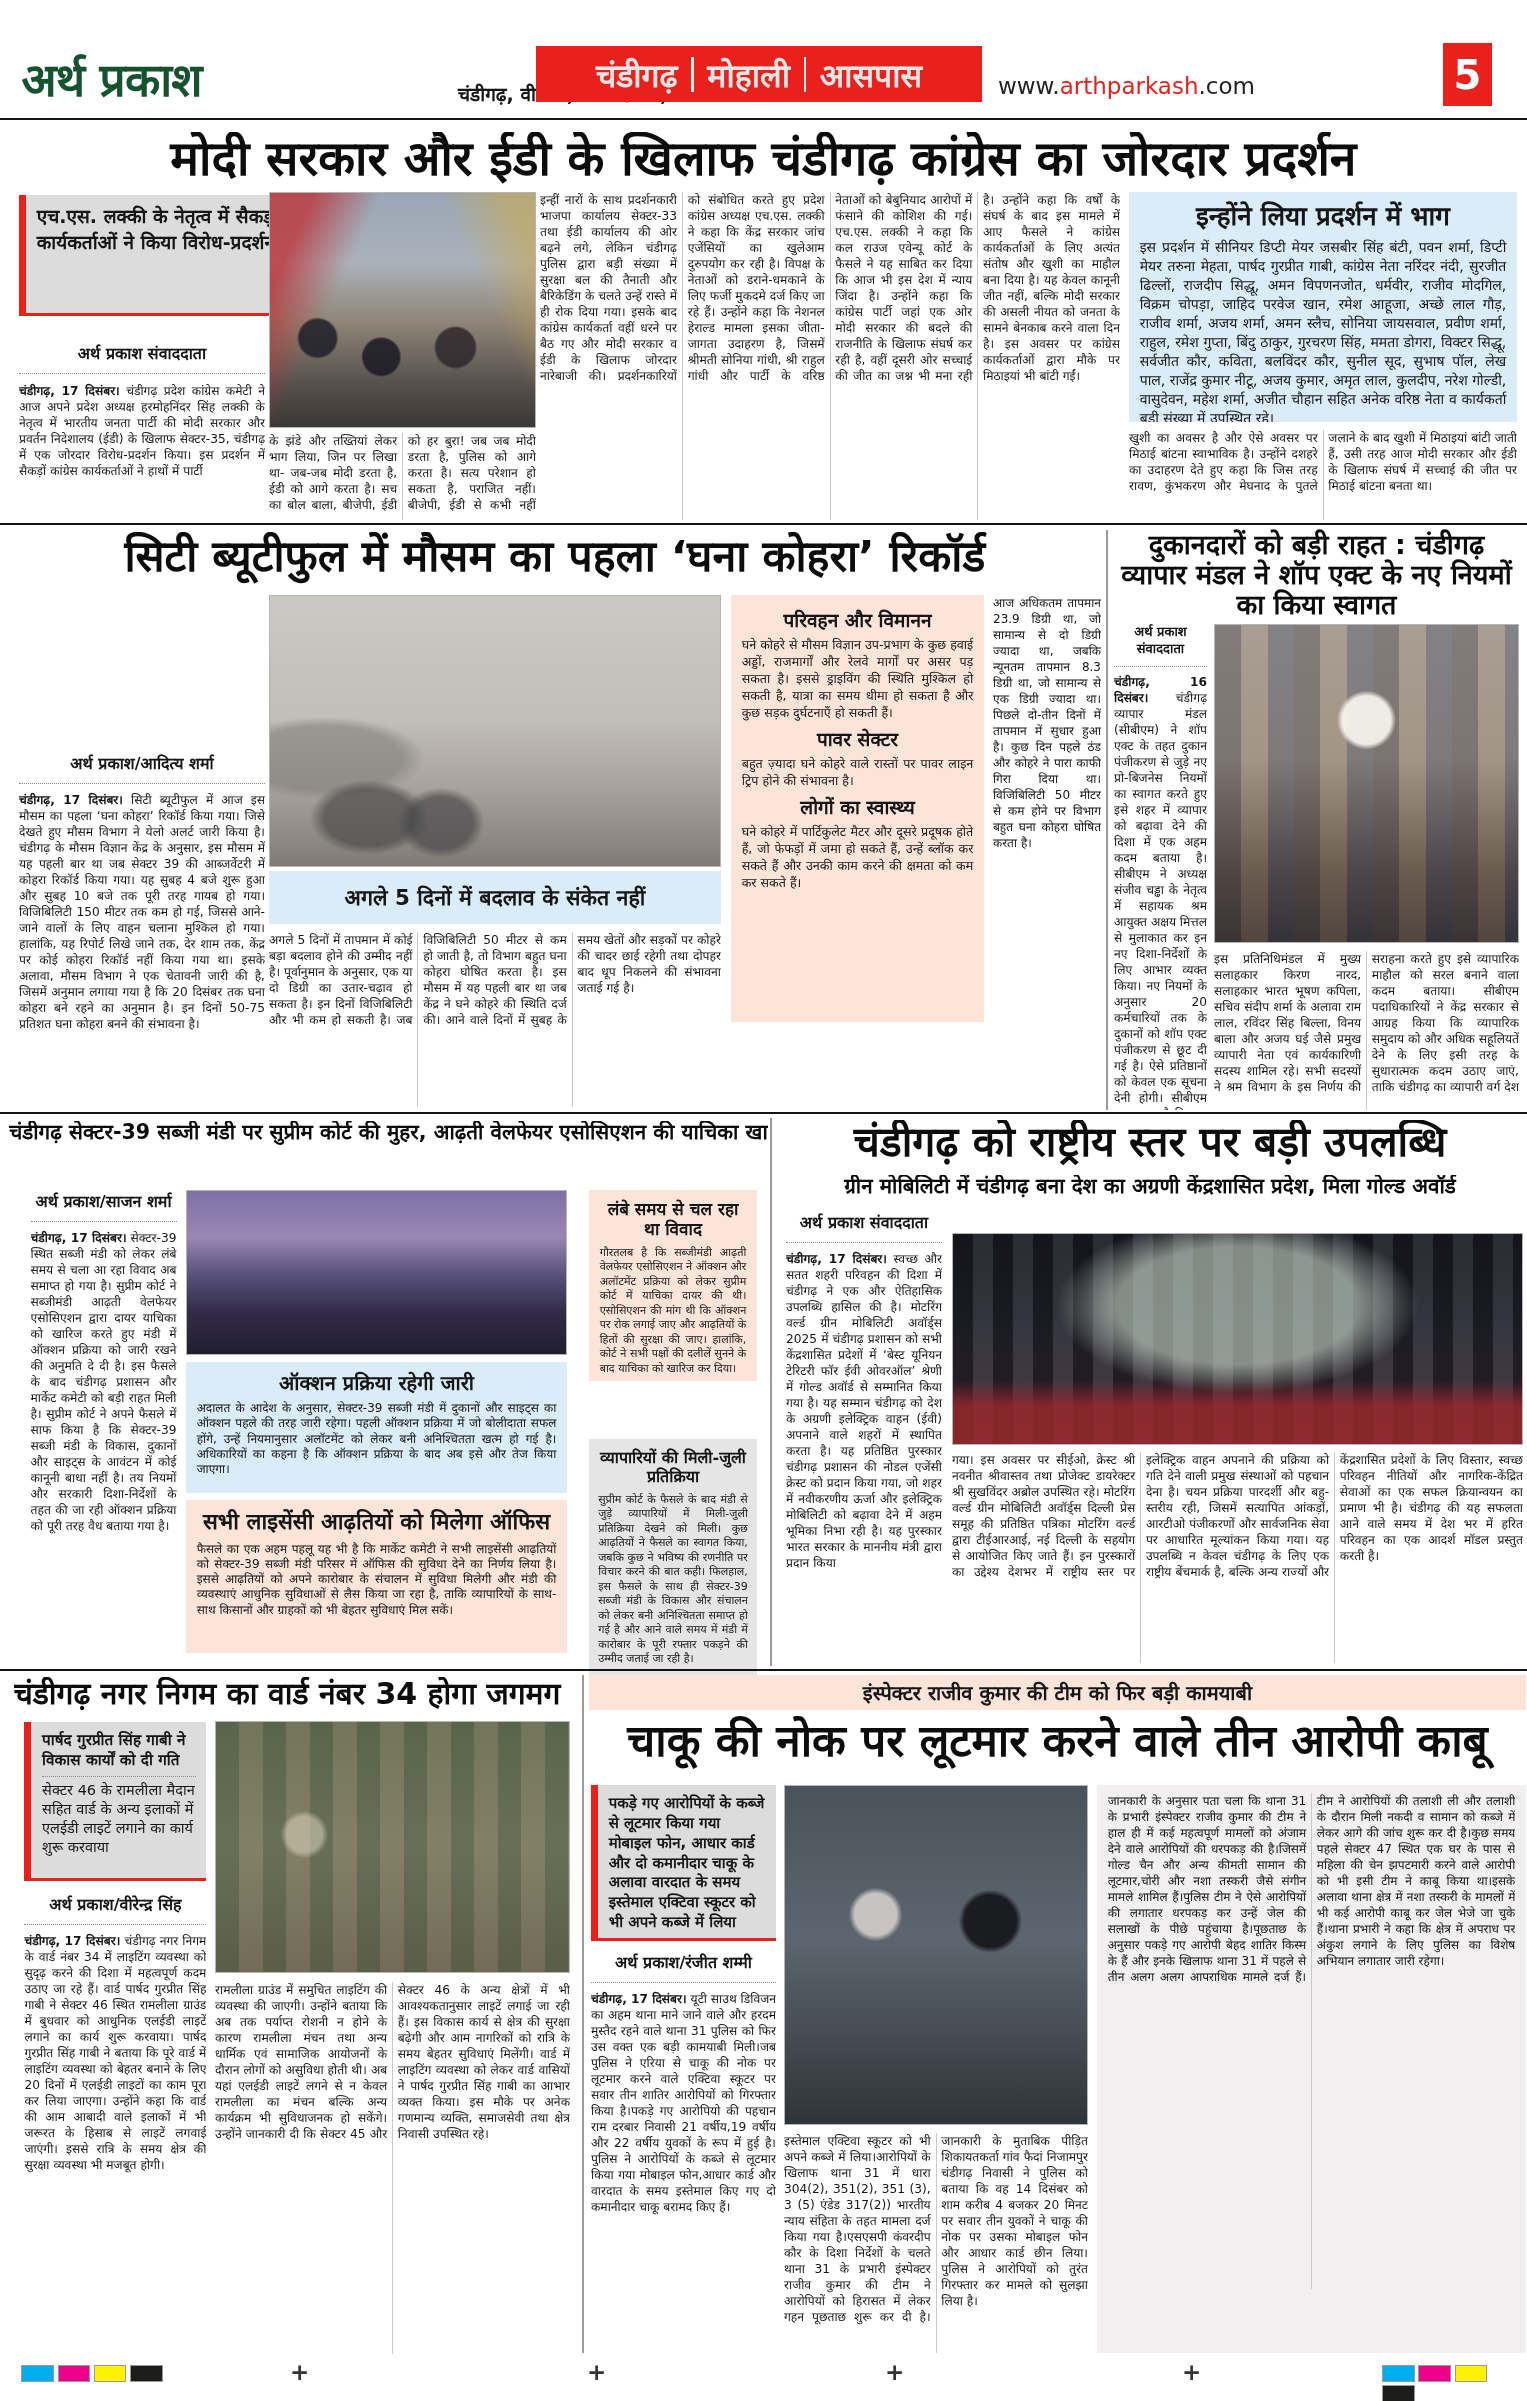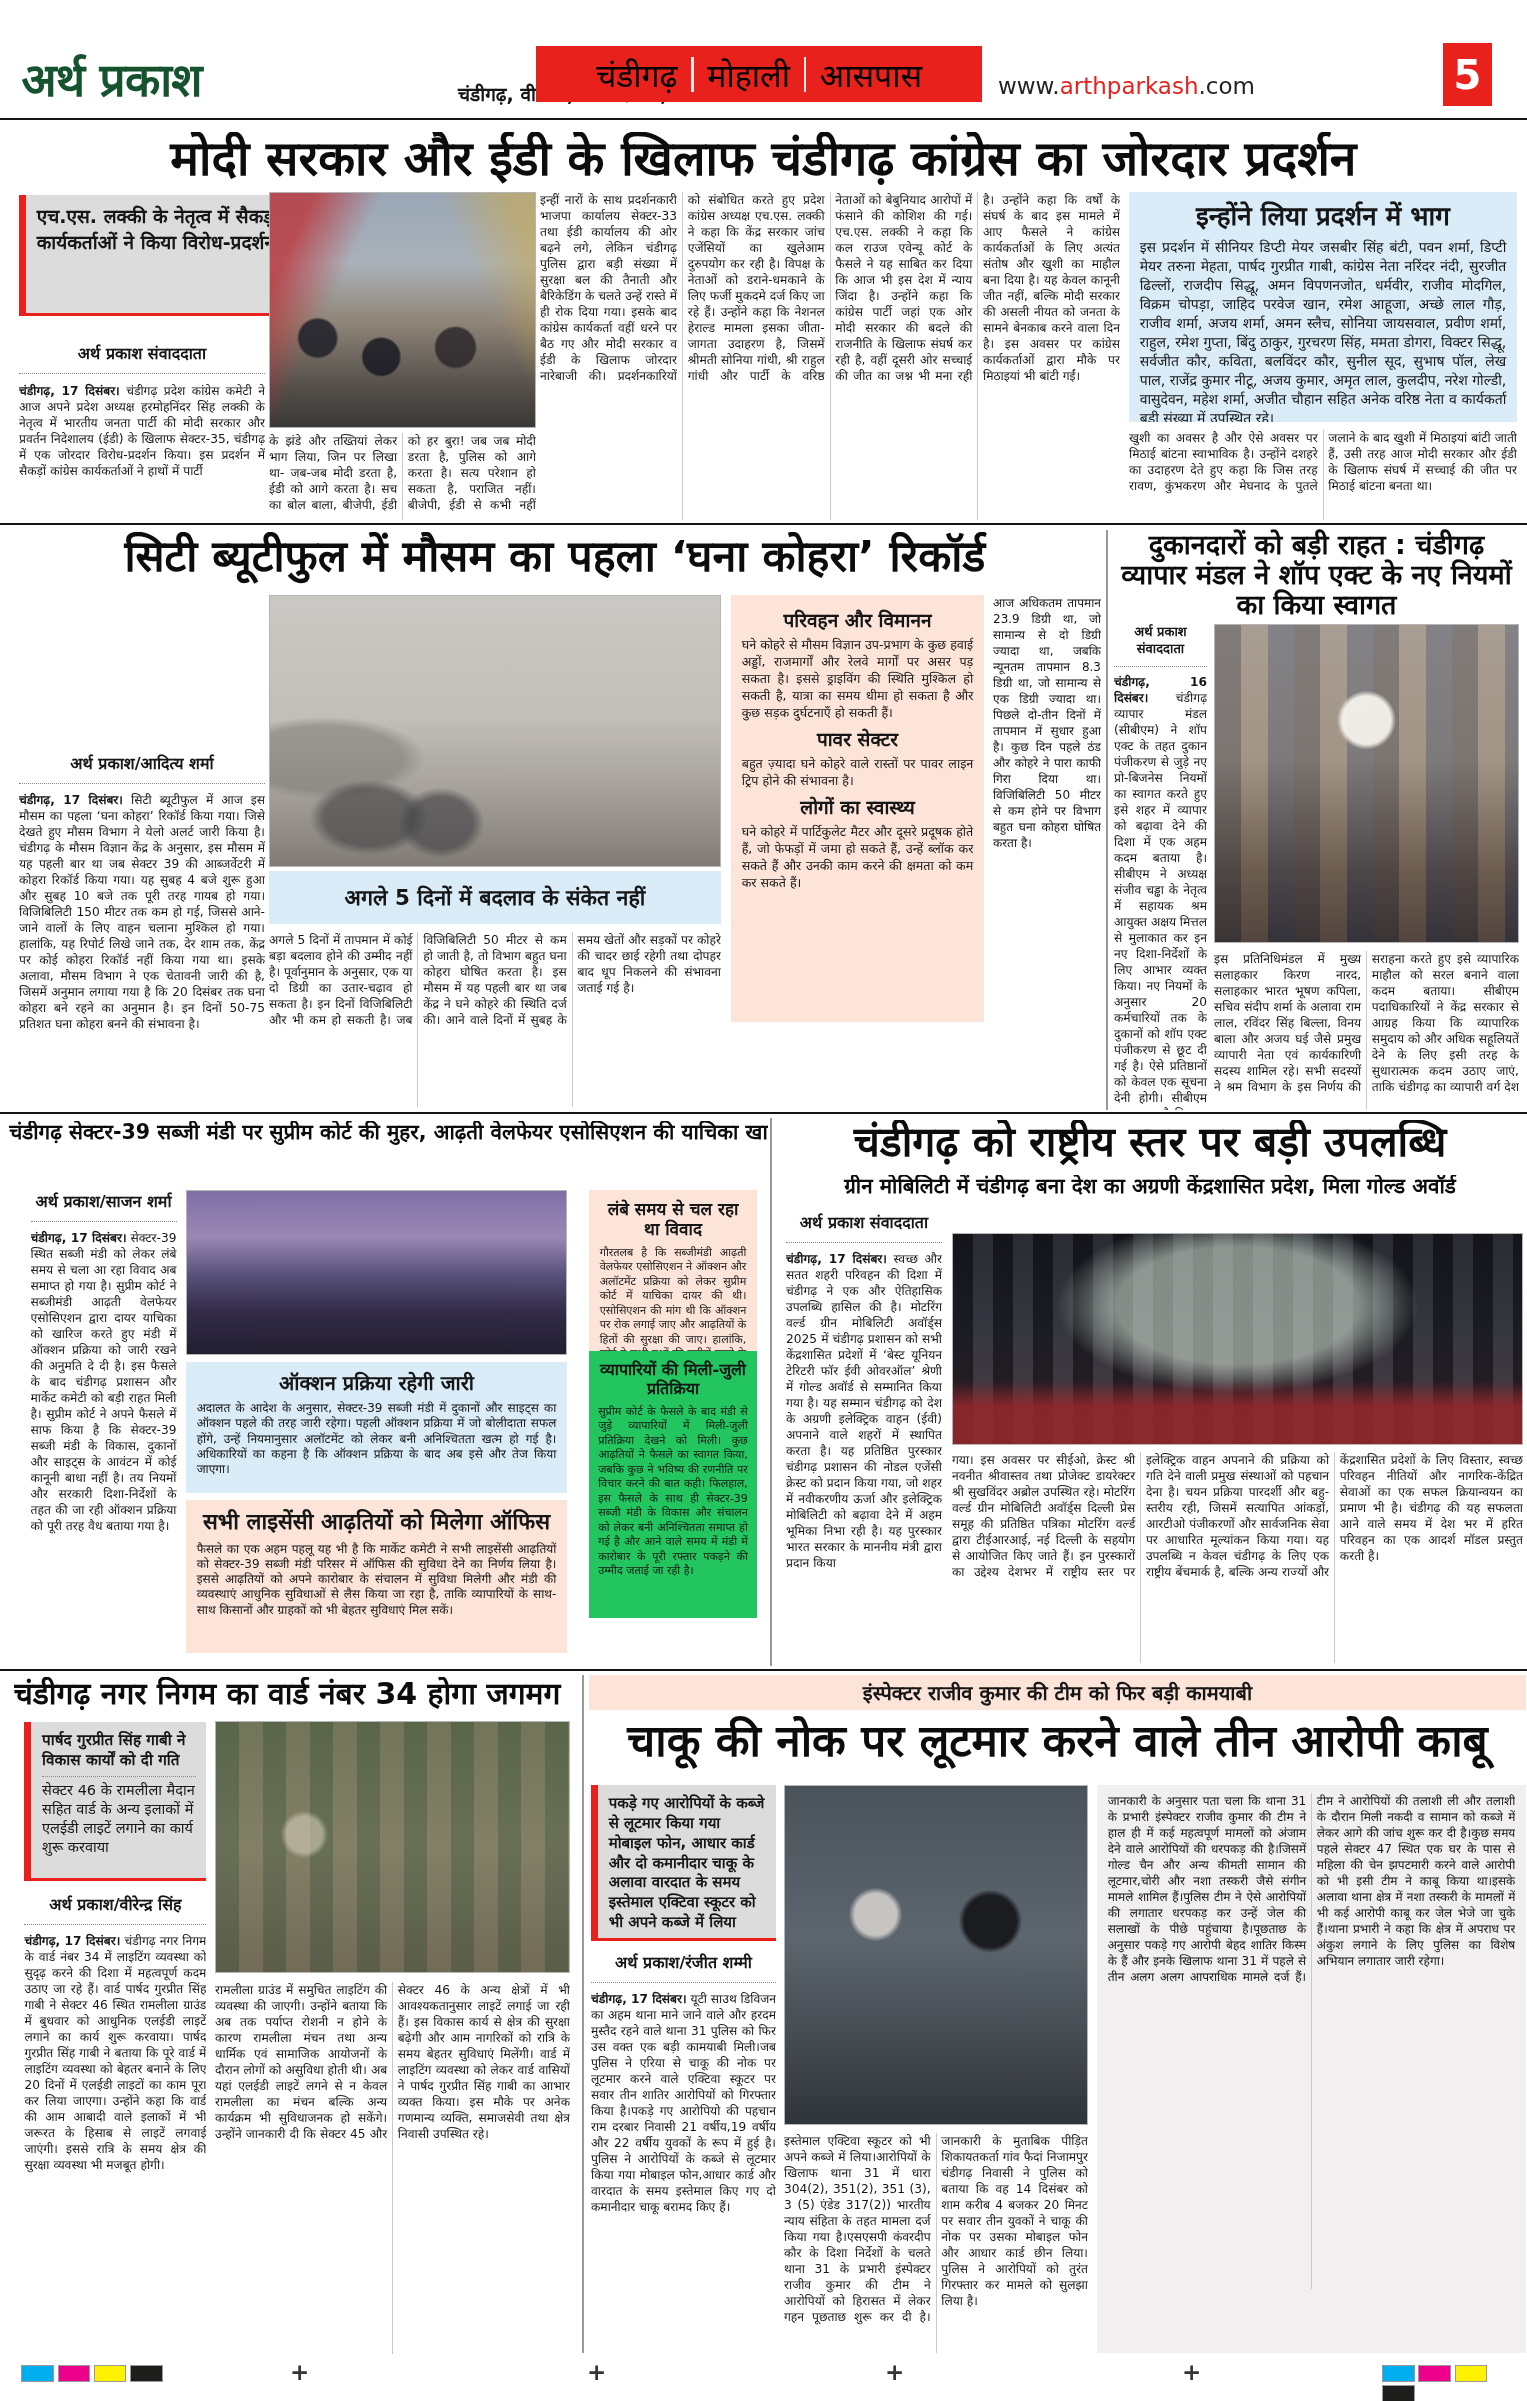--- a/index.html
+++ b/index.html
@@ -53,22 +53,22 @@
     linear-gradient(180deg,#14141c 0%,#2b2e36 45%,#513038 80%,#6a3a3c 100%);}
   .ph-ward{background:
     radial-gradient(circle at 25% 45%, rgba(230,220,200,.5) 0 6%, transparent 8%),
     repeating-linear-gradient(90deg, rgba(70,80,60,.5) 0 23px, rgba(120,110,90,.45) 23px 47px),
     linear-gradient(180deg,#6d7b58 0%,#8b8f72 50%,#6e6a55 100%);}
   .ph-rob{background:
     radial-gradient(circle at 30% 38%, rgba(225,220,215,.8) 0 7%, transparent 9%),
     radial-gradient(circle at 68% 40%, rgba(20,20,24,.9) 0 9%, transparent 11%),
     linear-gradient(180deg,#4a525a 0%,#5d666e 45%,#2f3439 100%);}
   .masthead{font-weight:900;font-size:46px;letter-spacing:-0.8px;color:#14532d;}
-  .banner{background:var(--accent,#e8211d);color:#000000;display:flex;align-items:center;
-    justify-content:center;gap:13.7px;font-weight:400;font-size:32px;}
+  .banner{background:var(--accent,#e8211d);color:#e5e5e5;display:flex;align-items:center;
+    justify-content:center;gap:13.7px;font-weight:700;font-size:32px;}
   .banner .sep{width:2.3px;height:35px;background:#fff;opacity:.9;}
   .pagenum{background:var(--accent,#e8211d);color:#fff;display:flex;align-items:center;
     justify-content:center;font-weight:900;font-size:40px;}
   .web{font-size:23px;color:#222;}
   .web .mid{color:var(--accent,#e8211d);}
   .impact-title{font-weight:900;font-size:19px;text-align:center;padding:4.6px 0 3.1px 0;}
   .kicker{background:var(--box-peach,#fce4d9);display:flex;align-items:center;justify-content:center;
     font-weight:900;font-size:20px;}
   .regmark{position:absolute;font-size:23px;color:#333;font-weight:bold;}
   .swatch{display:inline-block;width:30.5px;height:15.3px;margin-right:3.8px;border:0.8px solid #999;}
@@ -167,21 +167,21 @@
     <div class="boxtext" style="font-size:12px;line-height:15.3px;">अदालत के आदेश के अनुसार, सेक्टर-39 सब्जी मंडी में दुकानों और साइट्स का ऑक्शन पहले की तरह जारी रहेगा। पहली ऑक्शन प्रक्रिया में जो बोलीदाता सफल होंगे, उन्हें नियमानुसार अलॉटमेंट को लेकर बनी अनिश्चितता खत्म हो गई है। अधिकारियों का कहना है कि ऑक्शन प्रक्रिया के बाद अब इसे और तेज किया जाएगा।</div>
   </div>
   <div class="abs peachbox" style="left:186px;top:1500px;width:381px;height:153px;">
     <div class="boxtitle" style="font-size:22px;">सभी लाइसेंसी आढ़तियों को मिलेगा ऑफिस</div>
     <div class="boxtext" style="font-size:12px;line-height:15.3px;">फैसले का एक अहम पहलू यह भी है कि मार्केट कमेटी ने सभी लाइसेंसी आढ़तियों को सेक्टर-39 सब्जी मंडी परिसर में ऑफिस की सुविधा देने का निर्णय लिया है। इससे आढ़तियों को अपने कारोबार के संचालन में सुविधा मिलेगी और मंडी की व्यवस्थाएं आधुनिक सुविधाओं से लैस किया जा रहा है, ताकि व्यापारियों के साथ-साथ किसानों और ग्राहकों को भी बेहतर सुविधाएं मिल सकें।</div>
   </div>
   <div class="abs peachbox" style="left:589px;top:1190px;width:168px;height:191px;">
     <div class="boxtitle" style="font-size:17px;">लंबे समय से चल रहा था विवाद</div>
     <div class="boxtext" style="font-size:11px;line-height:14.5px;">गौरतलब है कि सब्जीमंडी आढ़ती वेलफेयर एसोसिएशन ने ऑक्शन और अलॉटमेंट प्रक्रिया को लेकर सुप्रीम कोर्ट में याचिका दायर की थी। एसोसिएशन की मांग थी कि ऑक्शन पर रोक लगाई जाए और आढ़तियों के हितों की सुरक्षा की जाए। हालांकि, कोर्ट ने सभी पक्षों की दलीलें सुनने के बाद याचिका को खारिज कर दिया।</div>
   </div>
-  <div class="abs" style="left:589px;top:1351px;width:168px;height:267px;background:#22c55e;padding:7.6px 9.2px;box-sizing:border-box;overflow:hidden;">
+  <div class="abs" style="left:589px;top:1439px;width:168px;height:267px;background:#e5e5e5;padding:7.6px 9.2px;box-sizing:border-box;overflow:hidden;">
     <div class="boxtitle" style="font-size:16px;">व्यापारियों की मिली-जुली प्रतिक्रिया</div>
     <div class="boxtext" style="font-size:11px;line-height:14.5px;">सुप्रीम कोर्ट के फैसले के बाद मंडी से जुड़े व्यापारियों में मिली-जुली प्रतिक्रिया देखने को मिली। कुछ आढ़तियों ने फैसले का स्वागत किया, जबकि कुछ ने भविष्य की रणनीति पर विचार करने की बात कही। फिलहाल, इस फैसले के साथ ही सेक्टर-39 सब्जी मंडी के विकास और संचालन को लेकर बनी अनिश्चितता समाप्त हो गई है और आने वाले समय में मंडी में कारोबार के पूरी रफ्तार पकड़ने की उम्मीद जताई जा रही है।</div>
   </div>
 
   <div class="abs rule-v" style="left:770px;top:1118px;width:1.5px;height:548px;"></div>
 
   <div class="abs hl center nowrap" style="left:778px;top:1120px;width:744px;height:49px;font-size:41px;">चंडीगढ़ को राष्ट्रीय स्तर पर बड़ी उपलब्धि</div>
   <div class="abs hl center nowrap" style="left:778px;top:1175px;width:744px;height:29px;font-size:20.6px;">ग्रीन मोबिलिटी में चंडीगढ़ बना देश का अग्रणी केंद्रशासित प्रदेश, मिला गोल्ड अवॉर्ड</div>
   <div class="abs byline" style="left:786px;top:1211px;width:156px;height:32px;">अर्थ प्रकाश संवाददाता</div>
   <div class="abs body-txt" style="left:786px;top:1251px;width:156px;height:412px;">

